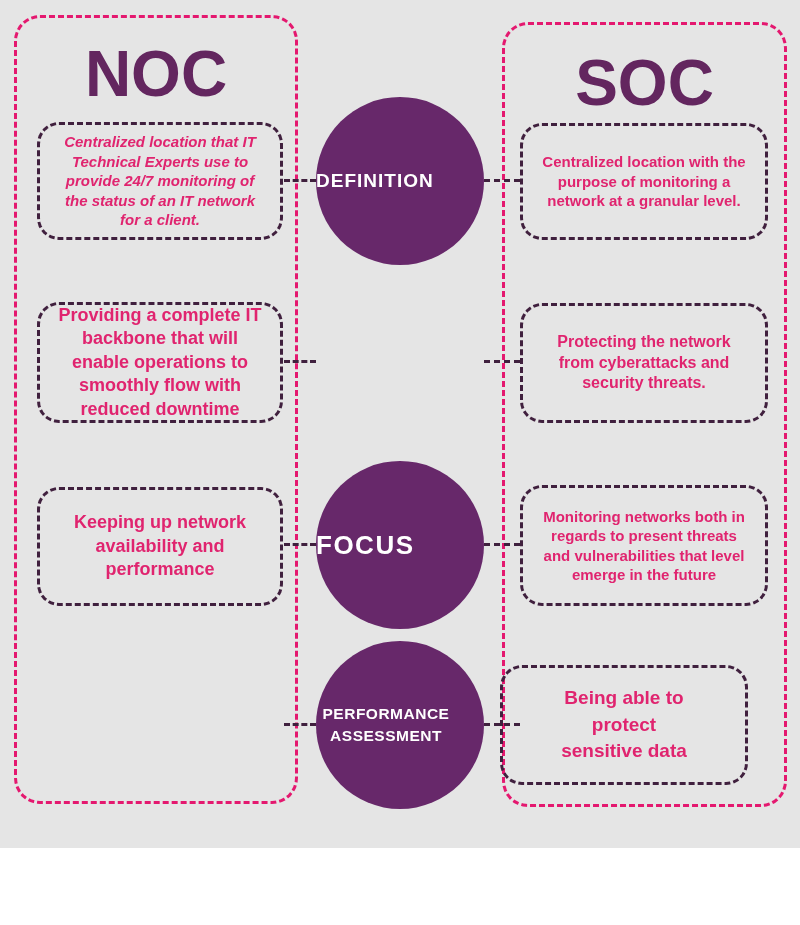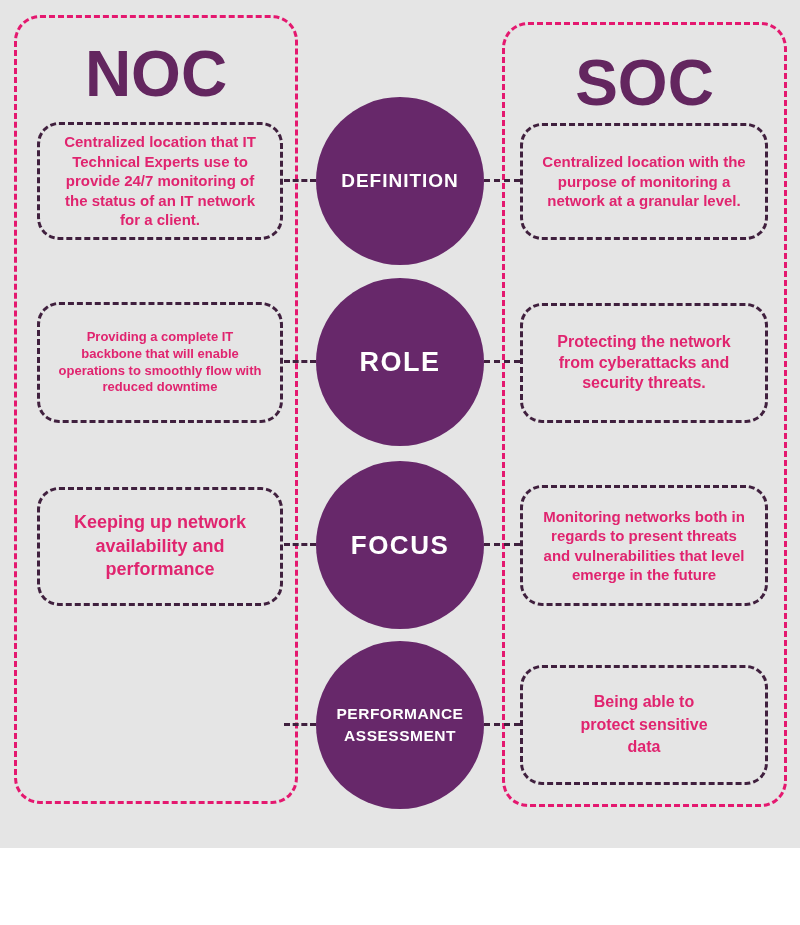--- a/index.html
+++ b/index.html
@@ -21,41 +21,41 @@
   .col-soc .col-title { top:26px; }
 
   
   .cell {
     position:absolute; border:3px dashed #40203e; border-radius:22px; box-sizing:border-box;
     display:flex; align-items:center; justify-content:center; text-align:center;
     color:#e0246f; font-weight:bold; line-height:1.3;
   }
   .cell p { margin:0; }
   .noc-def   { left:37px;  top:122px; width:246px; height:118px; font-size:15px; }
-  .noc-def p   { max-width:212px; }
-  .noc-role  { left:37px;  top:302px; width:246px; height:121px; font-size:13px; }
+  .noc-def p   { max-width:212px;font-style:italic; }
+  .noc-role  { left:37px;  top:302px; width:246px; height:121px; font-size:18px; }
   .noc-role p  { max-width:205px; }
   .noc-focus { left:37px;  top:487px; width:246px; height:119px; font-size:18px; }
   .noc-focus p { max-width:190px; }
   .noc-perf  { left:37px;  top:665px; width:246px; height:121px; font-size:18.5px; }
   .noc-perf p  { max-width:190px; }
   .soc-def   { left:520px; top:123px; width:248px; height:117px; font-size:15px; }
   .soc-def p   { max-width:216px; }
   .soc-role  { left:520px; top:303px; width:248px; height:120px; font-size:16px;align-items:center; }
   .soc-role p  { max-width:200px; }
   .soc-focus { left:520px; top:485px; width:248px; height:121px; font-size:15px; }
   .soc-focus p { max-width:216px; }
-  .soc-perf  { left:520px; top:665px; width:248px; height:120px; font-size:16px; line-height:1.4; }
+  .soc-perf  { left:500px; top:665px; width:248px; height:120px; font-size:19px; line-height:1.4; }
   .soc-perf p  { max-width:150px; }
 
   
   .circle {
     position:absolute; left:316px; width:168px; height:168px; border-radius:50%;
     background:#67286a; color:#ffffff; font-weight:bold;
-    display:flex; align-items:center; justify-content:center; text-align:center;
+    display:flex; align-items:center; text-align:center;
   }
   .c-def   { top:97px;  font-size:19px;   letter-spacing:1px; }
   .c-role  { top:278px; font-size:27px;   letter-spacing:1.5px; }
   .c-focus { top:461px; font-size:26px;   letter-spacing:1.5px; }
   .c-perf  { top:641px; font-size:15.5px; letter-spacing:0.5px; line-height:1.45; }
   .c-perf span { display:inline-block; max-width:140px; }
 
   
   .connector { position:absolute; height:0; border-top:3px dashed #40203e; }
   .conn-l { left:284px; width:32px; }
@@ -92,23 +92,20 @@
   </div>
   <div class="cell soc-def">
     <p>Centralized location with the purpose of monitoring a network at a granular level.</p>
   </div>
   <div class="connector conn-l conn-y1"></div>
   <div class="connector conn-r conn-y1"></div>
 
   <div class="cell noc-role">
     <p>Providing a complete IT backbone that will enable operations to smoothly flow with reduced downtime</p>
   </div>
-  <div class="circle c-role">
-    <span>ROLE</span>
-  </div>
   <div class="cell soc-role">
     <p>Protecting the network from cyberattacks and security threats.</p>
   </div>
   <div class="connector conn-l conn-y2"></div>
   <div class="connector conn-r conn-y2"></div>
 
   <div class="cell noc-focus">
     <p>Keeping up network availability and performance</p>
   </div>
   <div class="circle c-focus">

